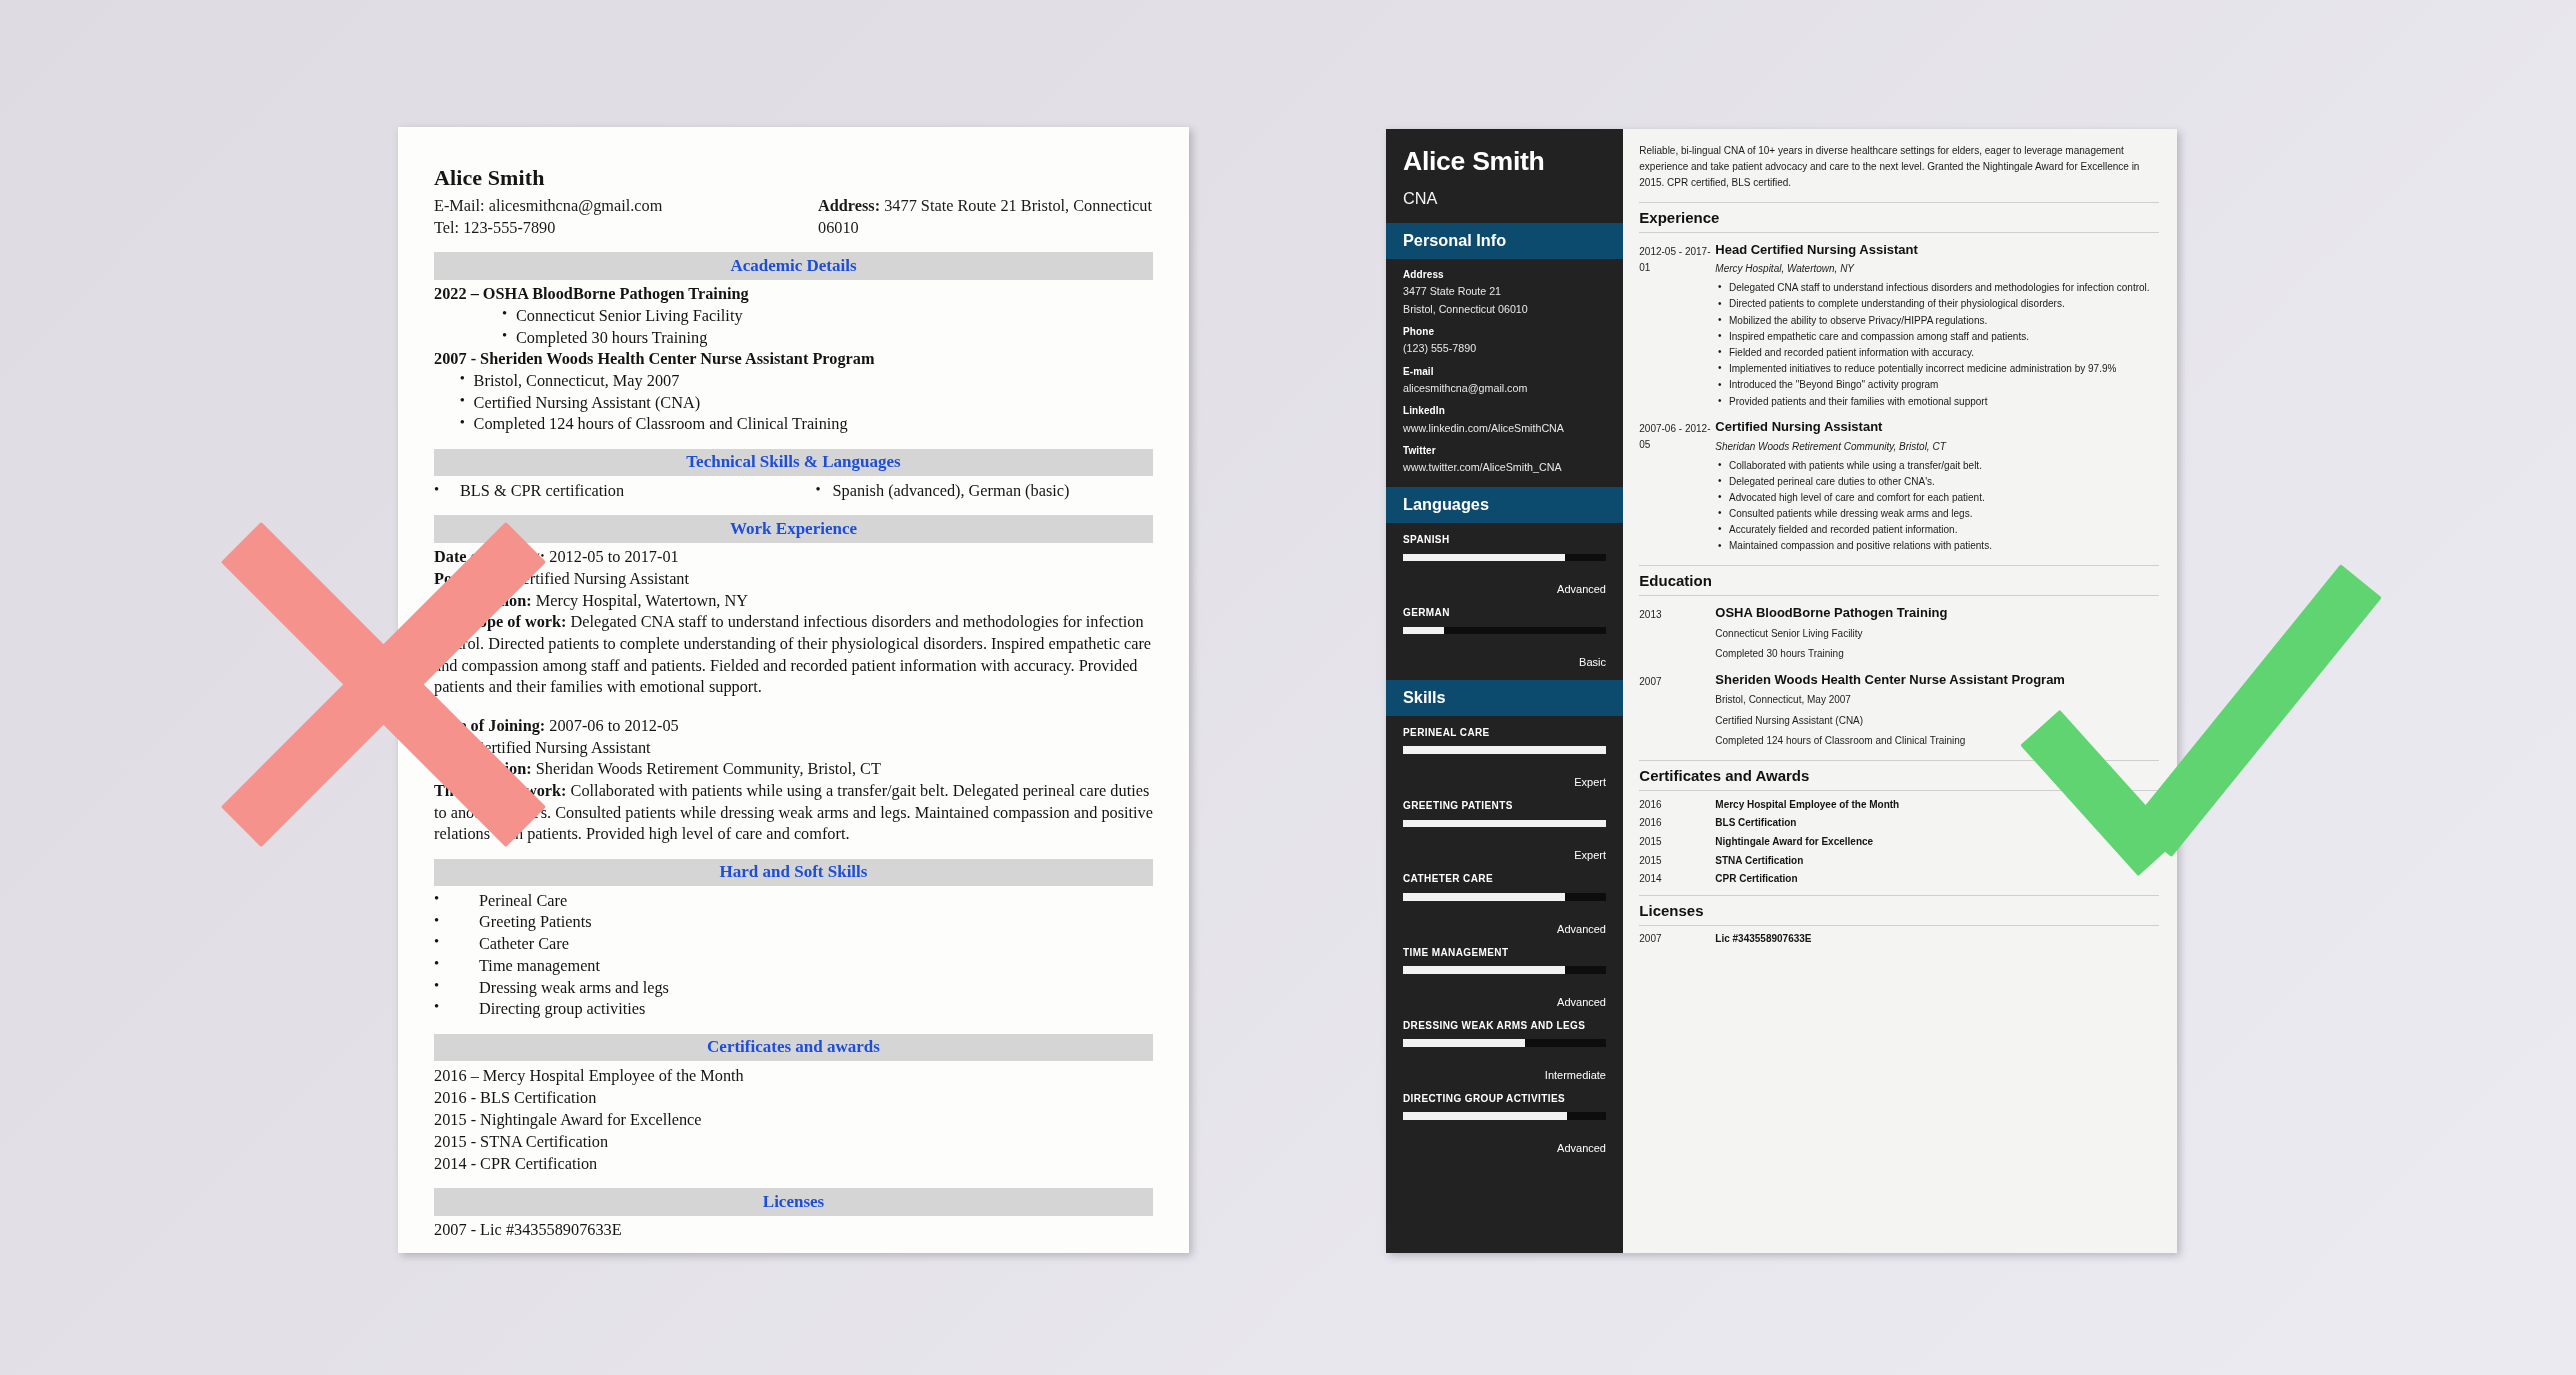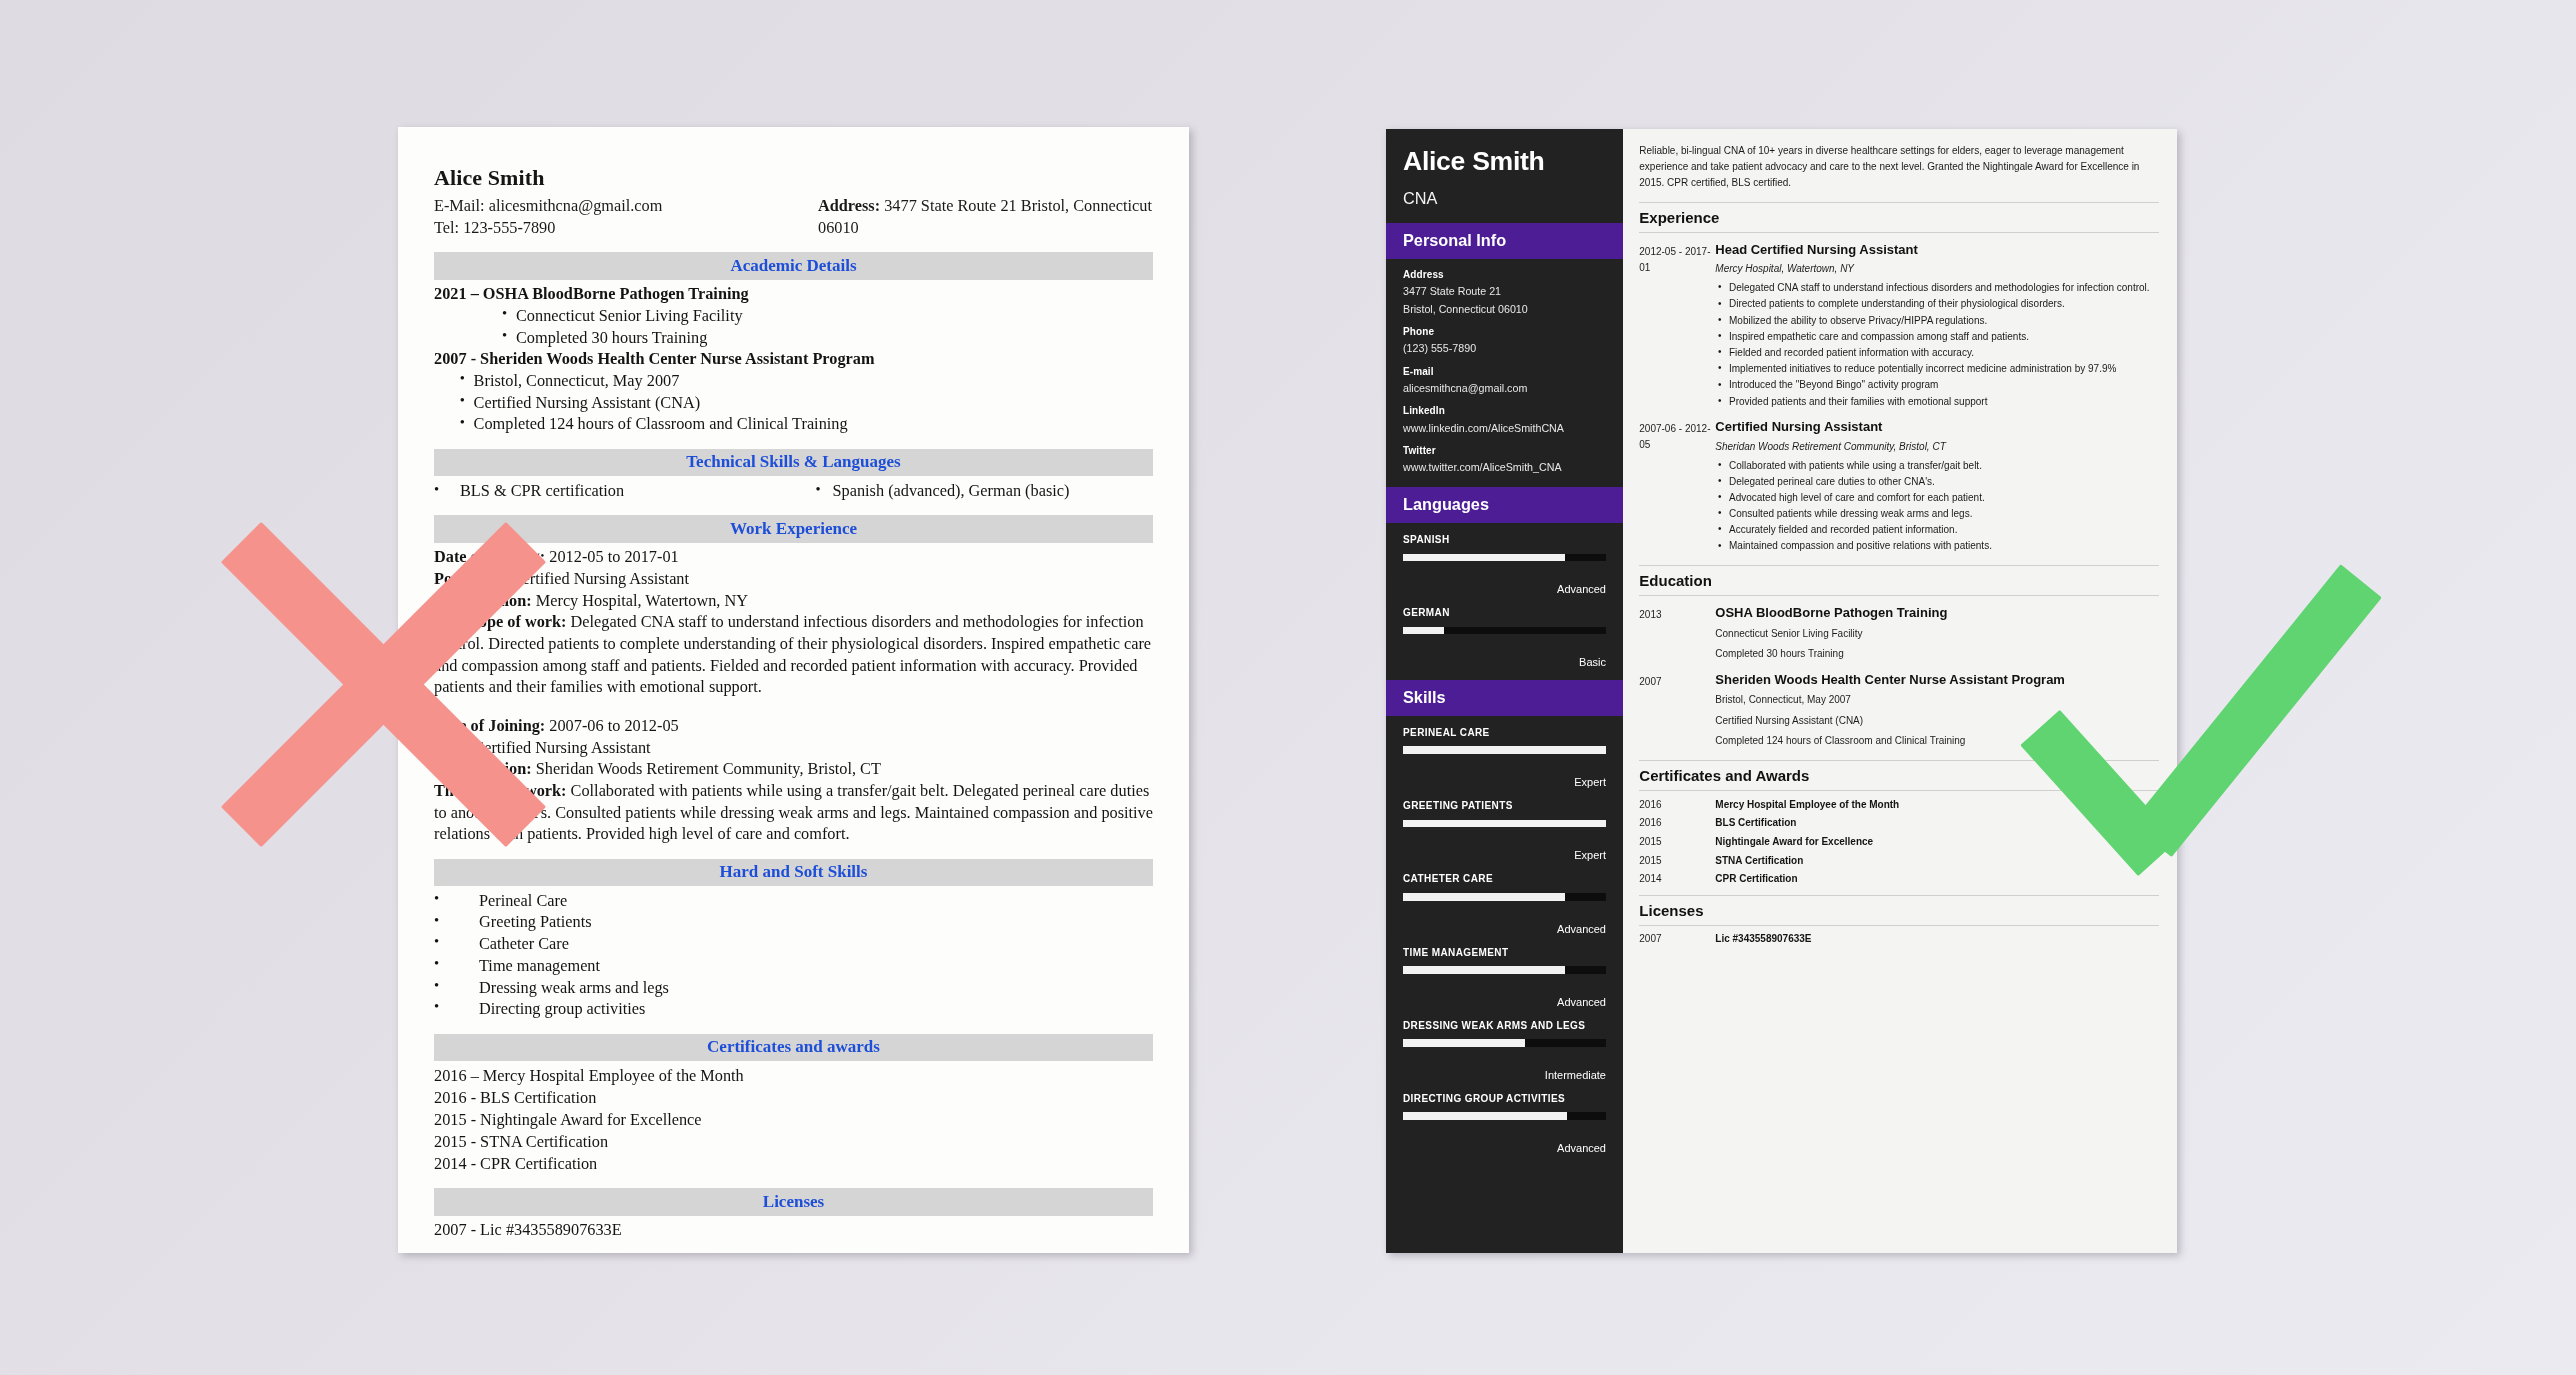--- a/index.html
+++ b/index.html
@@ -79,21 +79,21 @@
   
   #good-sidebar {
     width: 237px; background: #222222; color: #fff;
     display: flex; flex-direction: column;
   }
   .gs-head { padding: 19px 17px 15.4px 17px; background: #222; }
   .gs-name { font-size: 26.6px; font-weight: bold; letter-spacing: -0.3px; line-height: 1.05; }
   .gs-title { font-size: 16.3px; font-weight: normal; margin-top: 13px; color: #f3f3f3; }
 
   .gs-secbar {
-    background: #4c1d95; font-size: 16.3px; font-weight: bold;
+    background: #0c4a6e; font-size: 16.3px; font-weight: bold;
     padding: 7.7px 17px 8.6px 17px;
   }
   .gs-block { padding: 10.3px 17px 12px 17px; }
   .gs-lbl { font-size: 10px; font-weight: bold; color: #ffffff; margin-top: 9.4px; letter-spacing: 0.1px; }
   .gs-lbl:first-child { margin-top: 0; }
   .gs-val { font-size: 10.7px; color: #e8e8e8; margin-top: 4.3px; line-height: 1.4; }
 
   .gs-skill { margin-top: 11px; }
   .gs-skill:first-child { margin-top: 0; }
   .gs-skill-name { font-size: 10px; font-weight: bold; letter-spacing: 0.4px; line-height: 1.45; }
@@ -171,21 +171,21 @@
         <div>Tel: 123-555-7890</div>
       </div>
       <div class="bad-contact-right">
         <b>Address:</b>
         <span>3477 State Route 21 Bristol, Connecticut 06010</span>
       </div>
     </div>
 
     <div class="bad-sec-bar">Academic Details</div>
     <div class="bad-body">
-      <div><b>2021 – OSHA BloodBorne Pathogen Training</b></div>
+      <div><b>2022 – OSHA BloodBorne Pathogen Training</b></div>
       <ul class="bad-ul indent-a">
         <li>Connecticut Senior Living Facility</li>
         <li>Completed 30 hours Training</li>
       </ul>
       <div><b>2007 - Sheriden Woods Health Center Nurse Assistant Program</b></div>
       <ul class="bad-ul indent-b">
         <li>Bristol, Connecticut, May 2007</li>
         <li>Certified Nursing Assistant (CNA)</li>
         <li>Completed 124 hours of Classroom and Clinical Training</li>
       </ul>

